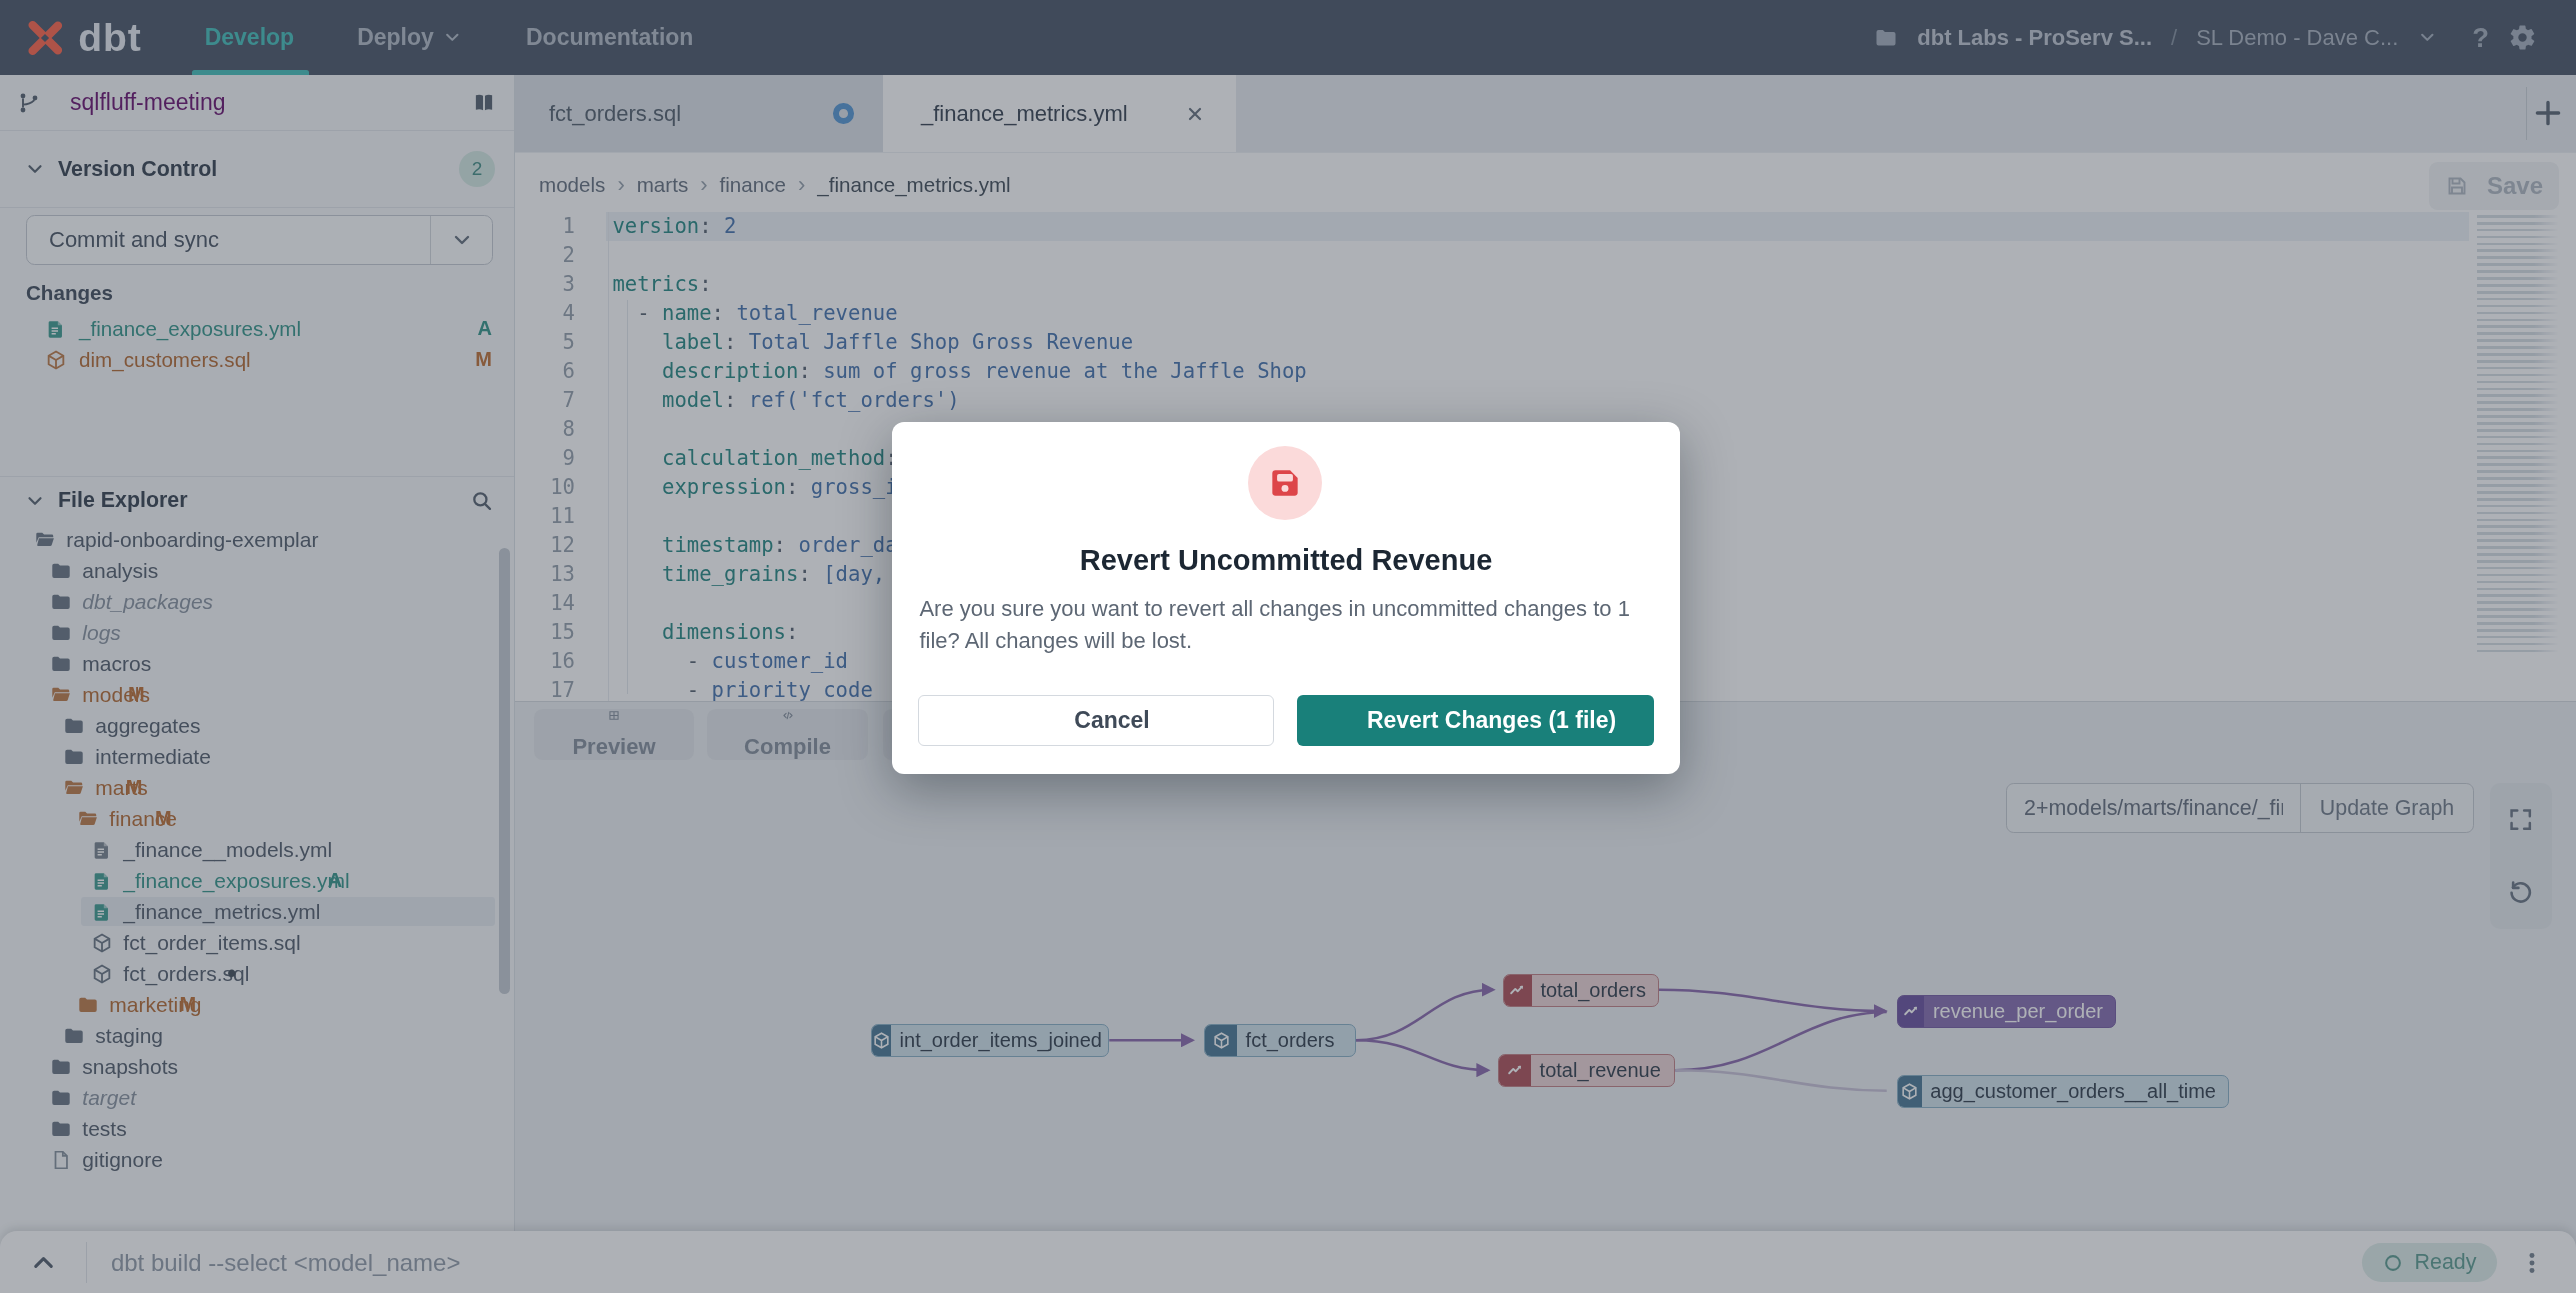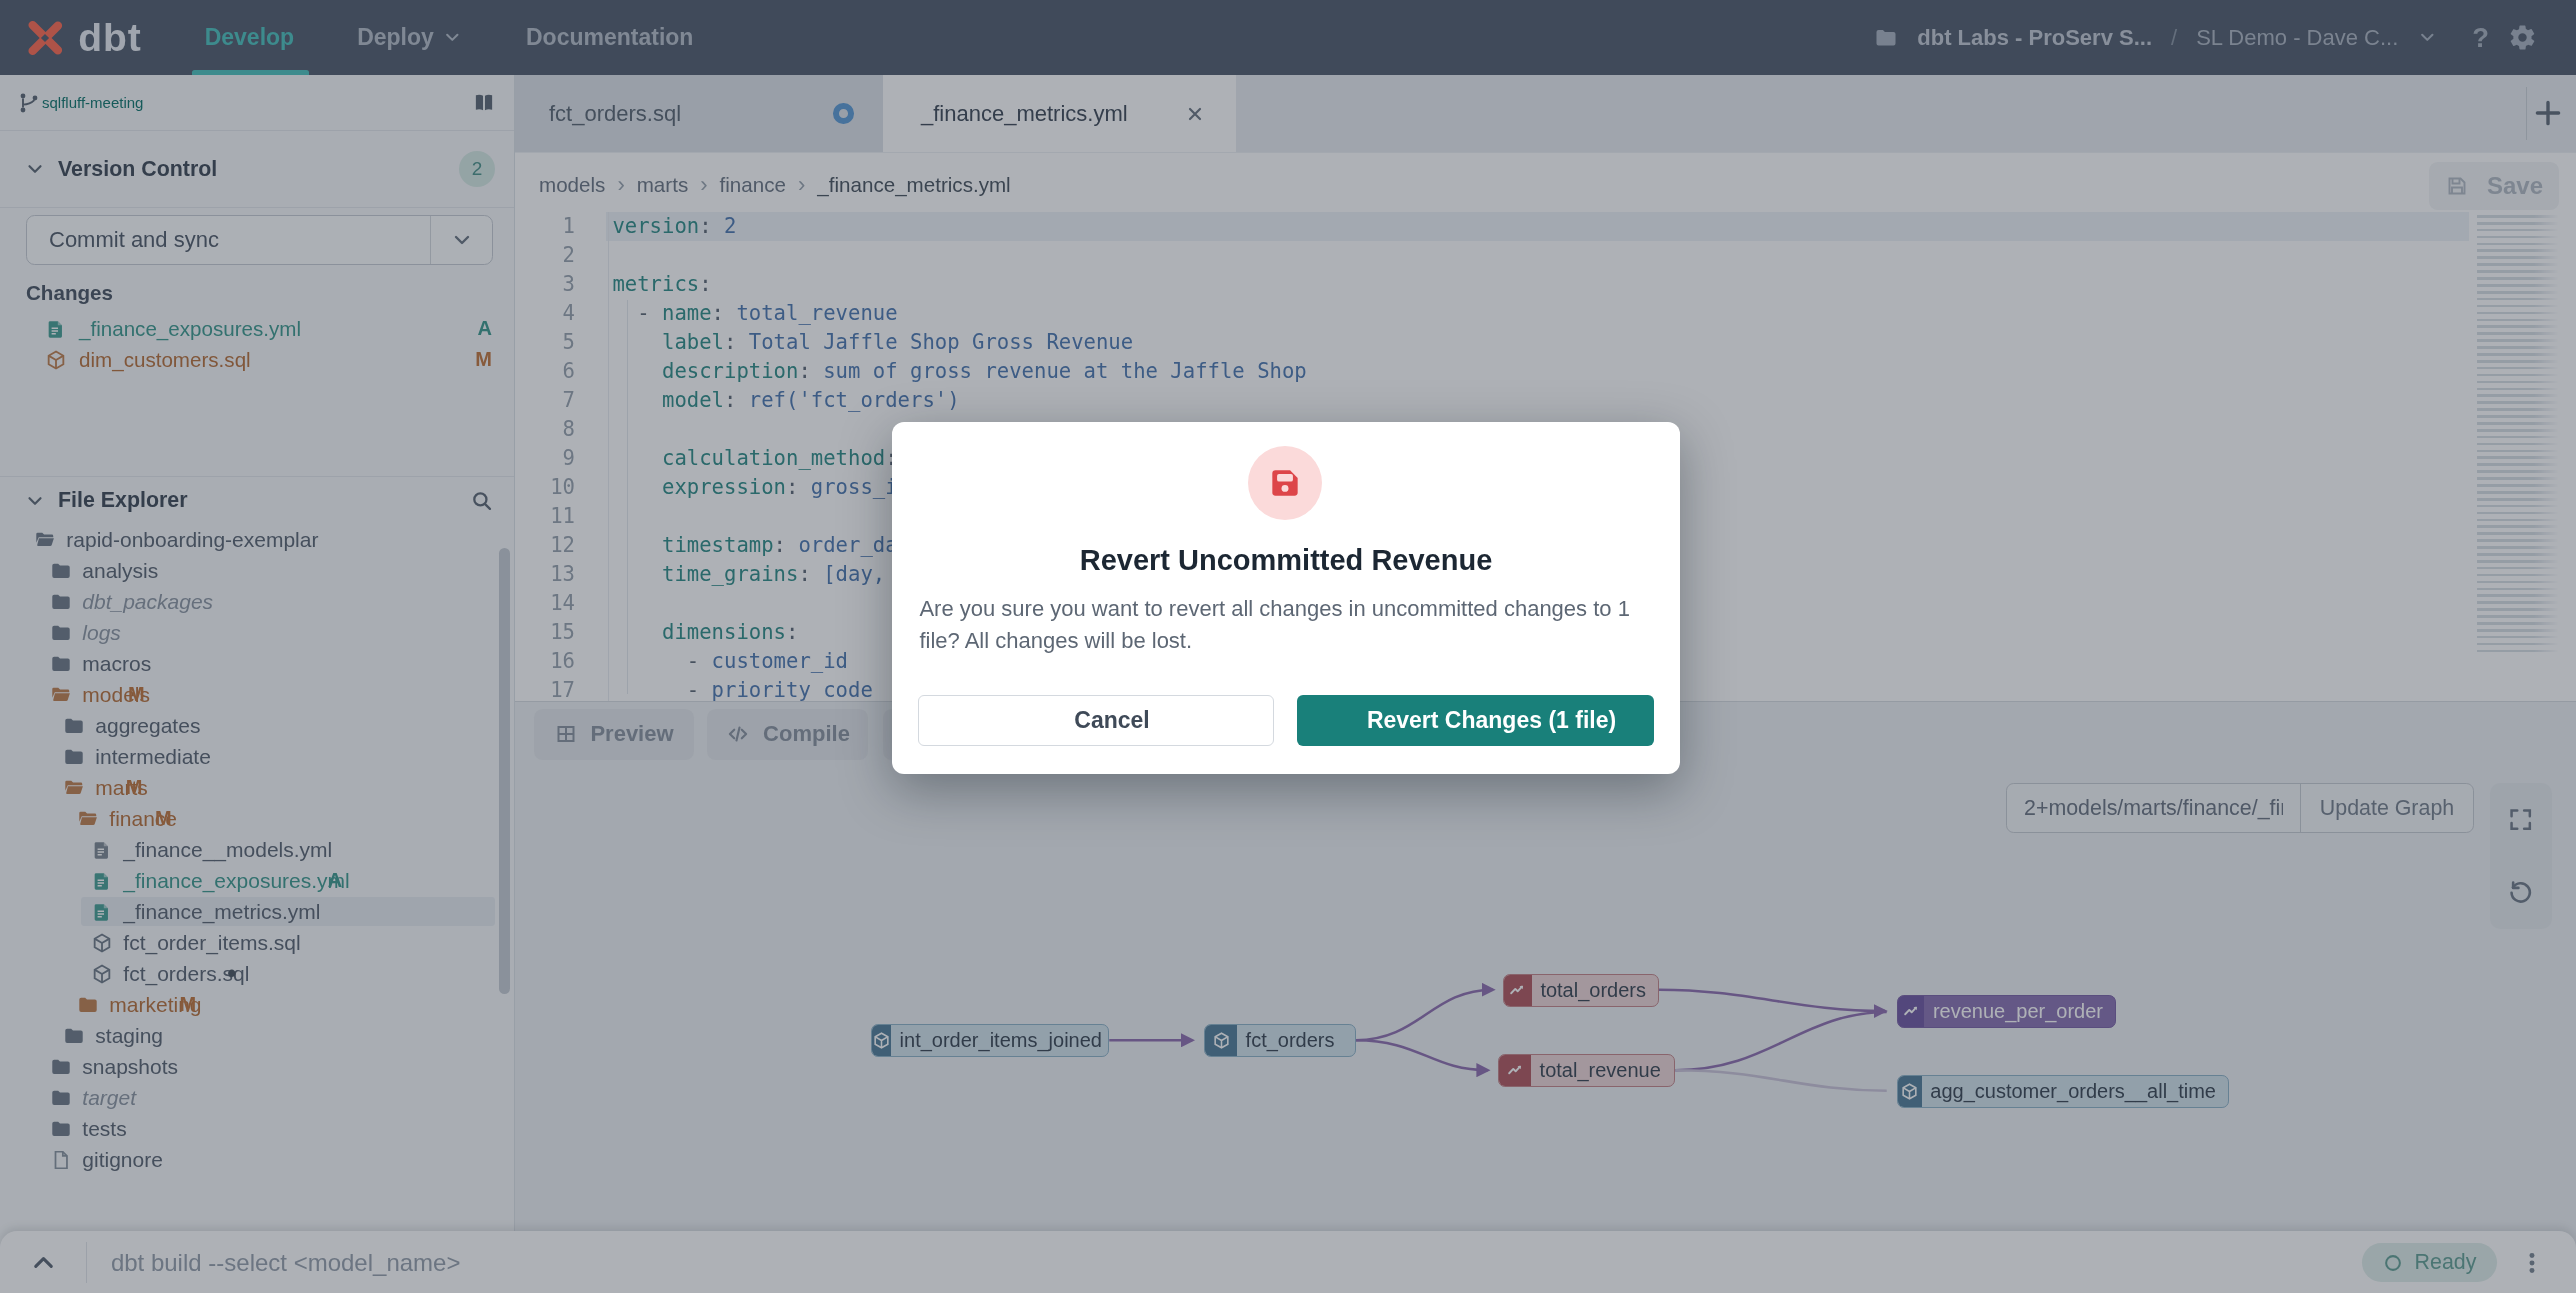--- a/index.html
+++ b/index.html
@@ -19,21 +19,21 @@
   .nav-right{position:absolute;right:39px;display:flex;align-items:center;gap:19px;color:#b6bfca;}
   .acct{font-size:22px;font-weight:600;color:#c3cad4;}
   .proj{font-size:22px;color:#aeb7c3;}
   .navsep{color:#8b96a4;font-size:22px;}
   .qmark{font-size:27.4px;font-weight:600;color:#a8b2bf;margin-left:15.4px;}
 
   
   #sidebar{left:0;top:75px;width:515px;height:1219px;background:#f7f9fa;border-right:0.9px solid #dde2e7;}
   .srow-border{border-bottom:0.9px solid #e4e8ec;}
   #branch-row{left:0;top:0;width:100%;height:56px;display:flex;align-items:center;padding:0 17px;}
-  #branch-row .lbl{font-size:15px;color:#0f766e;margin-left:1px;flex:1;}
+  #branch-row .lbl{font-size:23px;color:#701a75;margin-left:29px;flex:1;}
   .sec-head{display:flex;align-items:center;padding:0 24px;}
   .sec-title{font-size:21.4px;font-weight:bold;color:#3f4a58;margin-left:12px;}
   #vc-head{left:0;top:56px;width:100%;height:77px;}
   #vc-badge{position:absolute;right:19px;width:36px;height:36px;border-radius:50%;background:#d6eae5;
             color:#4b948b;font-size:19px;display:flex;align-items:center;justify-content:center;}
   #commit-btn{left:26px;top:140px;width:467px;height:50px;border:1.3px solid #c8cdd4;border-radius:8.6px;
               background:#fcfdfe;display:flex;align-items:center;}
   #commit-btn .txt{font-size:22px;color:#515c6a;margin-left:22px;flex:1;}
   #commit-btn .cara{width:62px;height:100%;border-left:1.3px solid #d5dade;display:flex;align-items:center;justify-content:center;}
   #changes-title{left:26px;top:206px;font-size:20.6px;font-weight:bold;color:#4a5564;}
@@ -86,21 +86,21 @@
   .ct{margin-left:33px;border-left:0.9px solid #e9edf1;padding-left:3.4px;}
   .tok-k{color:#2f8d88;} .tok-v{color:#4d79b2;} .tok-p{color:#5d6875;}
   #indent-guide{left:112px;top:147px;width:0.9px;height:394px;background:#e4e9ee;}
   #minimap{left:1962px;top:62px;width:82px;height:441px;opacity:.55;
     background:repeating-linear-gradient(to bottom,#b9c5d1 0 2.6px,transparent 2.6px 6.9px);
     -webkit-mask-image:linear-gradient(to right,#000 70%,transparent);mask-image:linear-gradient(to right,#000 70%,transparent);}
 
   
   #lower{left:515px;top:701px;width:2061px;height:530px;background:#eef1f4;border-top:0.9px solid #d7dce1;}
   .tbtn{position:absolute;top:6.9px;height:51px;border-radius:8.6px;background:#e4e8ec;color:#8a94a1;
-        font-size:22px;font-weight:600;display:flex;align-items:center;justify-content:center;gap:12px;}
+        font-size:22px;font-weight:600;display:flex;align-items:center;justify-content:center;gap:12px;flex-direction:column;}
   #btn-preview{left:19px;width:160px;}
   #btn-compile{left:192px;width:161px;}
   #btn-hidden{left:368px;width:163px;}
   #graph-ctl{left:1491px;top:81px;width:468px;height:50px;border:1.3px solid #c7ccd3;border-radius:7.7px;
              display:flex;background:#f3f5f7;overflow:hidden;}
   #graph-sel{width:293px;border:none;outline:none;background:transparent;font-size:21.4px;color:#6a7482;
              padding:0 17px;font-family:"Liberation Sans",sans-serif;}
   #graph-upd{flex:1;border-left:1.3px solid #c7ccd3;display:flex;align-items:center;justify-content:center;
              font-size:21.4px;color:#76818e;}
   #graph-tools{left:1975px;top:81px;width:62px;height:146px;background:#e6eaee;border-radius:10.3px;

